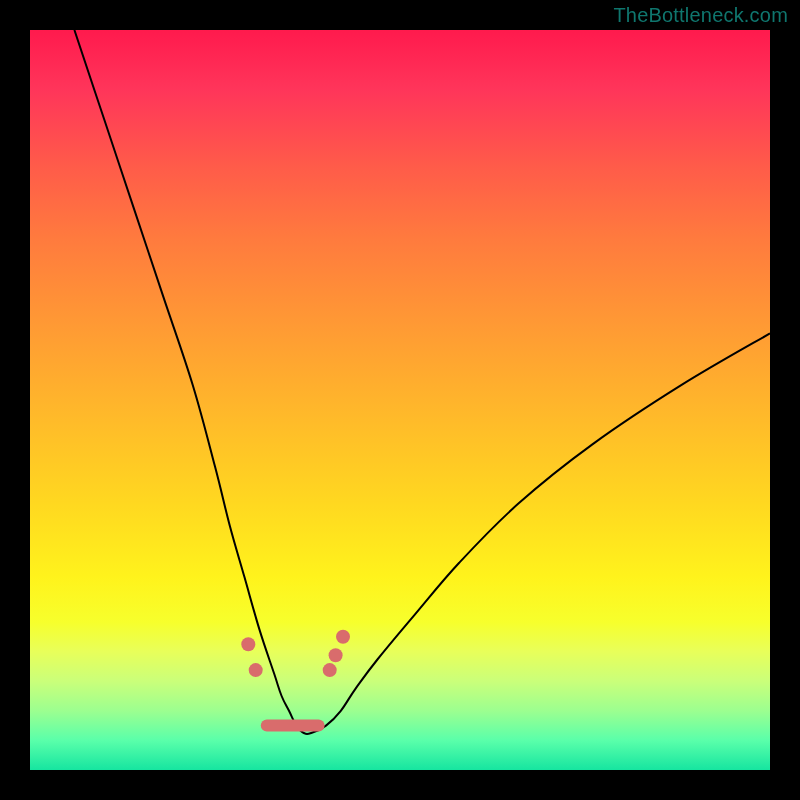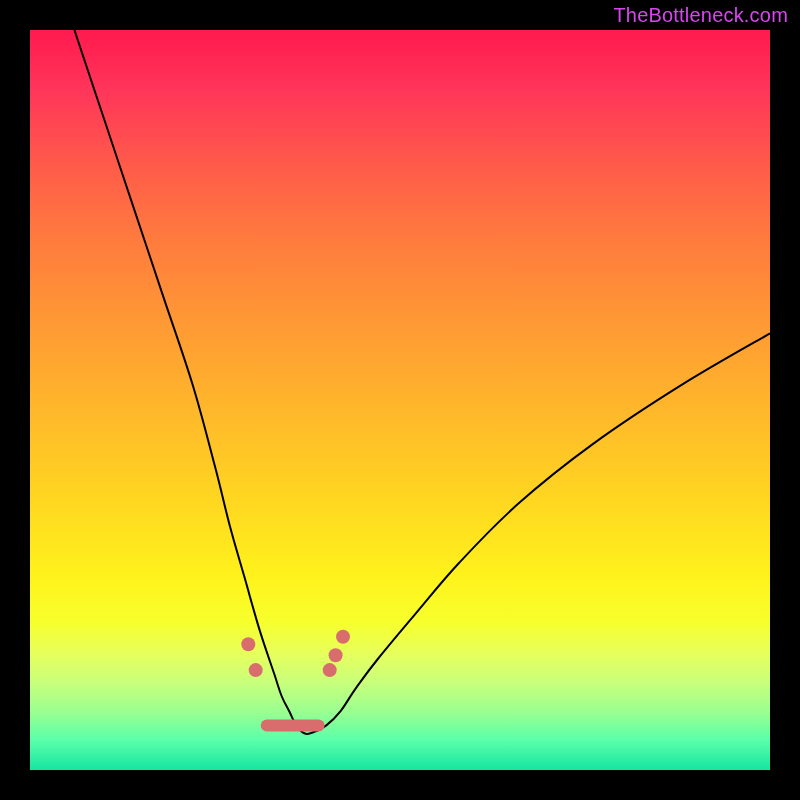--- a/index.html
+++ b/index.html
@@ -39,21 +39,21 @@
       #caff7a 88%,
       #9cff90 92%,
       #5affaa 96%,
       #16e5a0 100%
     );
   }
   .watermark {
     position: absolute;
     top: 4px;
     right: 12px;
-    color: #d946ef;
+    color: #0f766e;
     font-size: 20px;
     font-weight: 500;
     letter-spacing: 0.2px;
   }
   svg.curve {
     position: absolute;
     top: 0;
     left: 0;
     width: 740px;
     height: 740px;

